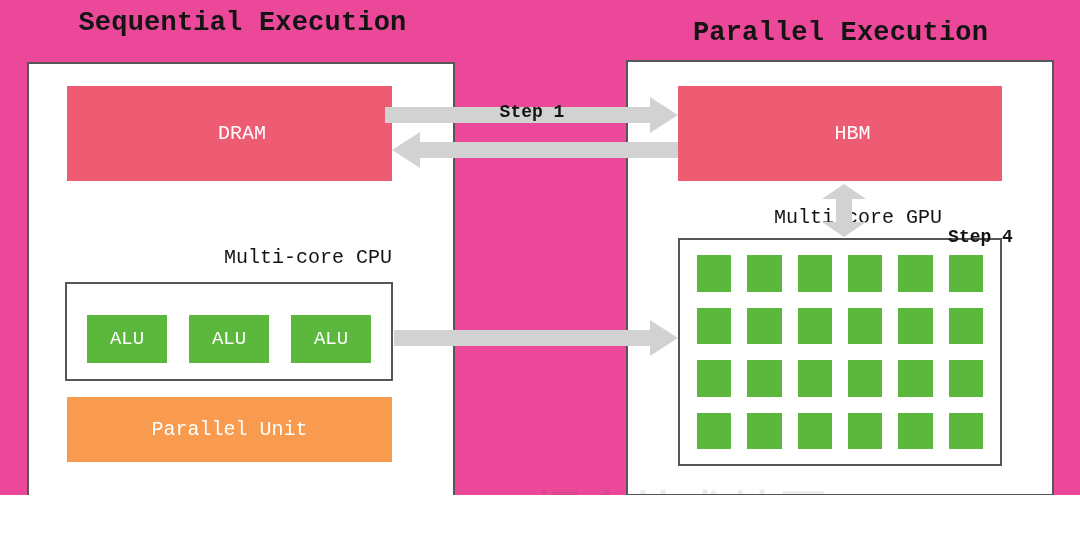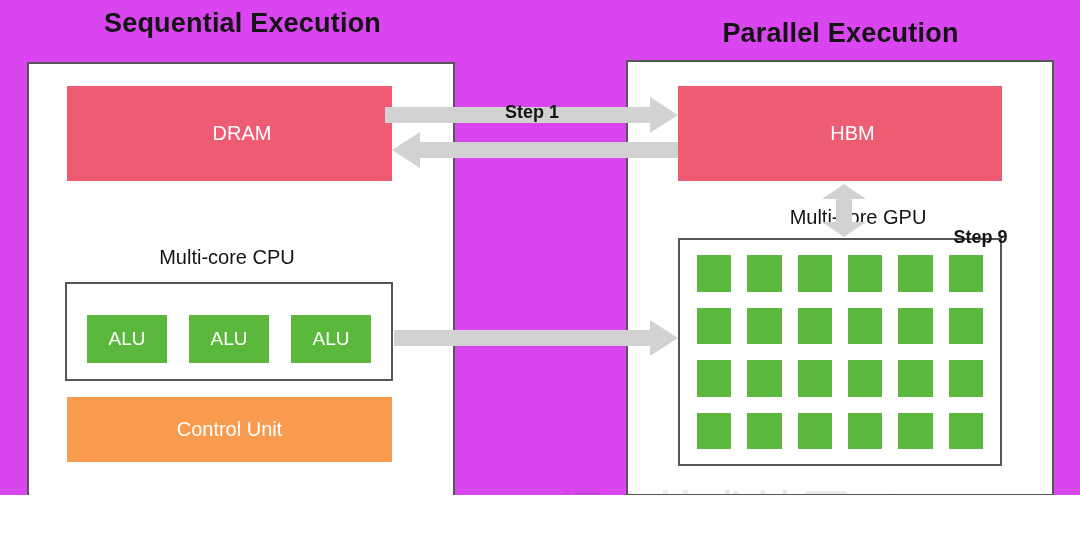--- a/index.html
+++ b/index.html
@@ -5,23 +5,24 @@
   html, body {
     margin: 0;
     padding: 0;
     background: #ffffff;
     font-family: "Liberation Sans", sans-serif;
   }
   .canvas {
     position: relative;
     width: 1080px;
     height: 495px;
-    background: #d946ef;
+    background: #ec4899;
     overflow: hidden;
     color: #111;
+    font-family: Liberation Mono, monospace;
   }
   .abs { position: absolute; }
   .center { text-align: center; }
 
   .diagram-title {
     font-size: 27px;
     font-weight: 600;
     letter-spacing: 0.2px;
     color: #141414;
   }
@@ -132,36 +133,36 @@
   <div class="abs diagram-title center" style="left:30px; top:8px; width:425px;">Sequential Execution</div>
   <div class="abs diagram-title center" style="left:628px; top:18px; width:425px;text-align:center;">Parallel Execution</div>
 
   <div class="abs outer-box" style="left:27px; top:62px; width:428px; height:440px;"></div>
   <div class="abs outer-box" style="left:626px; top:60px; width:428px; height:436px;"></div>
 
   <div class="abs block pink" style="left:67px; top:86px; width:325px; height:95px;">
     <span>DRAM</span>
   </div>
 
-  <div class="abs sub-label center" style="left:62px; top:246px; width:330px;">Multi-core CPU</div>
+  <div class="abs sub-label center" style="left:62px; top:246px; width:330px;text-align:right;">Multi-core CPU</div>
 
   <div class="abs alu-container" style="left:65px; top:282px; width:328px; height:99px;">
     <div class="alu-cell">
       <span>ALU</span>
     </div>
     <div class="alu-cell">
       <span>ALU</span>
     </div>
     <div class="alu-cell">
       <span>ALU</span>
     </div>
   </div>
 
   <div class="abs block orange" style="left:67px; top:397px; width:325px; height:65px;">
-    <span>Control Unit</span>
+    <span>Parallel Unit</span>
   </div>
 
   <div class="abs caption center" style="left:19px; top:511px; width:428px;">CPU</div>
 
   <div class="abs block pink" style="left:678px; top:86px; width:324px; height:95px;">
     <span>HBM</span>
   </div>
 
   <div class="abs sub-label center" style="left:738px; top:206px; width:240px;">Multi-core GPU</div>
 
@@ -208,18 +209,18 @@
   <div>
     <div class="abs shaft" style="left:394px; top:330px; width:258px; height:16px;"></div>
     <div class="abs head head-right" style="left:650px; top:320px;"></div>
   </div>
 
   <div>
     <div class="abs head head-up" style="left:822px; top:184px;"></div>
     <div class="abs shaft" style="left:836px; top:197px; width:16px; height:27px;"></div>
     <div class="abs head head-down" style="left:822px; top:222px;"></div>
   </div>
-  <div class="abs step-label center" style="left:928px; top:199px; width:105px;">Step 9</div>
+  <div class="abs step-label center" style="left:928px; top:199px; width:105px;">Step 4</div>
 
   <div class="abs watermark-ghost" style="right:6px; top:482px;">掘金技术社区 @ Yzzzu</div>
   <div class="abs watermark" style="right:20px; top:505px;">掘金技术社区 @ Yzzzu</div>
 
 </div>
 
 </body></html>

